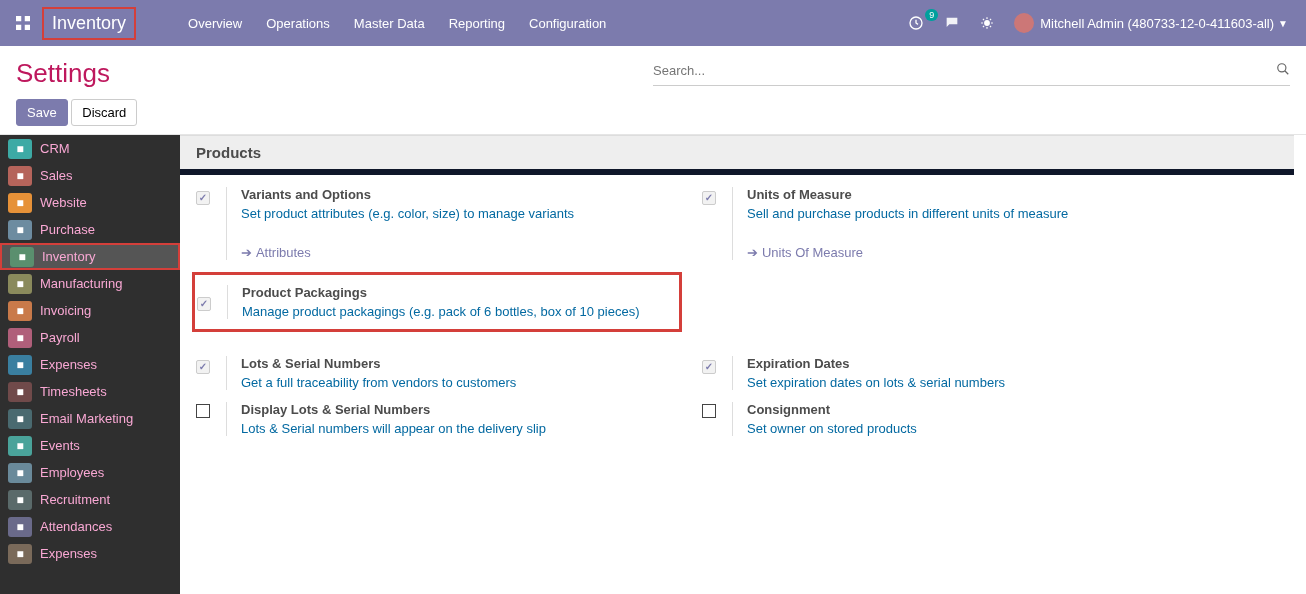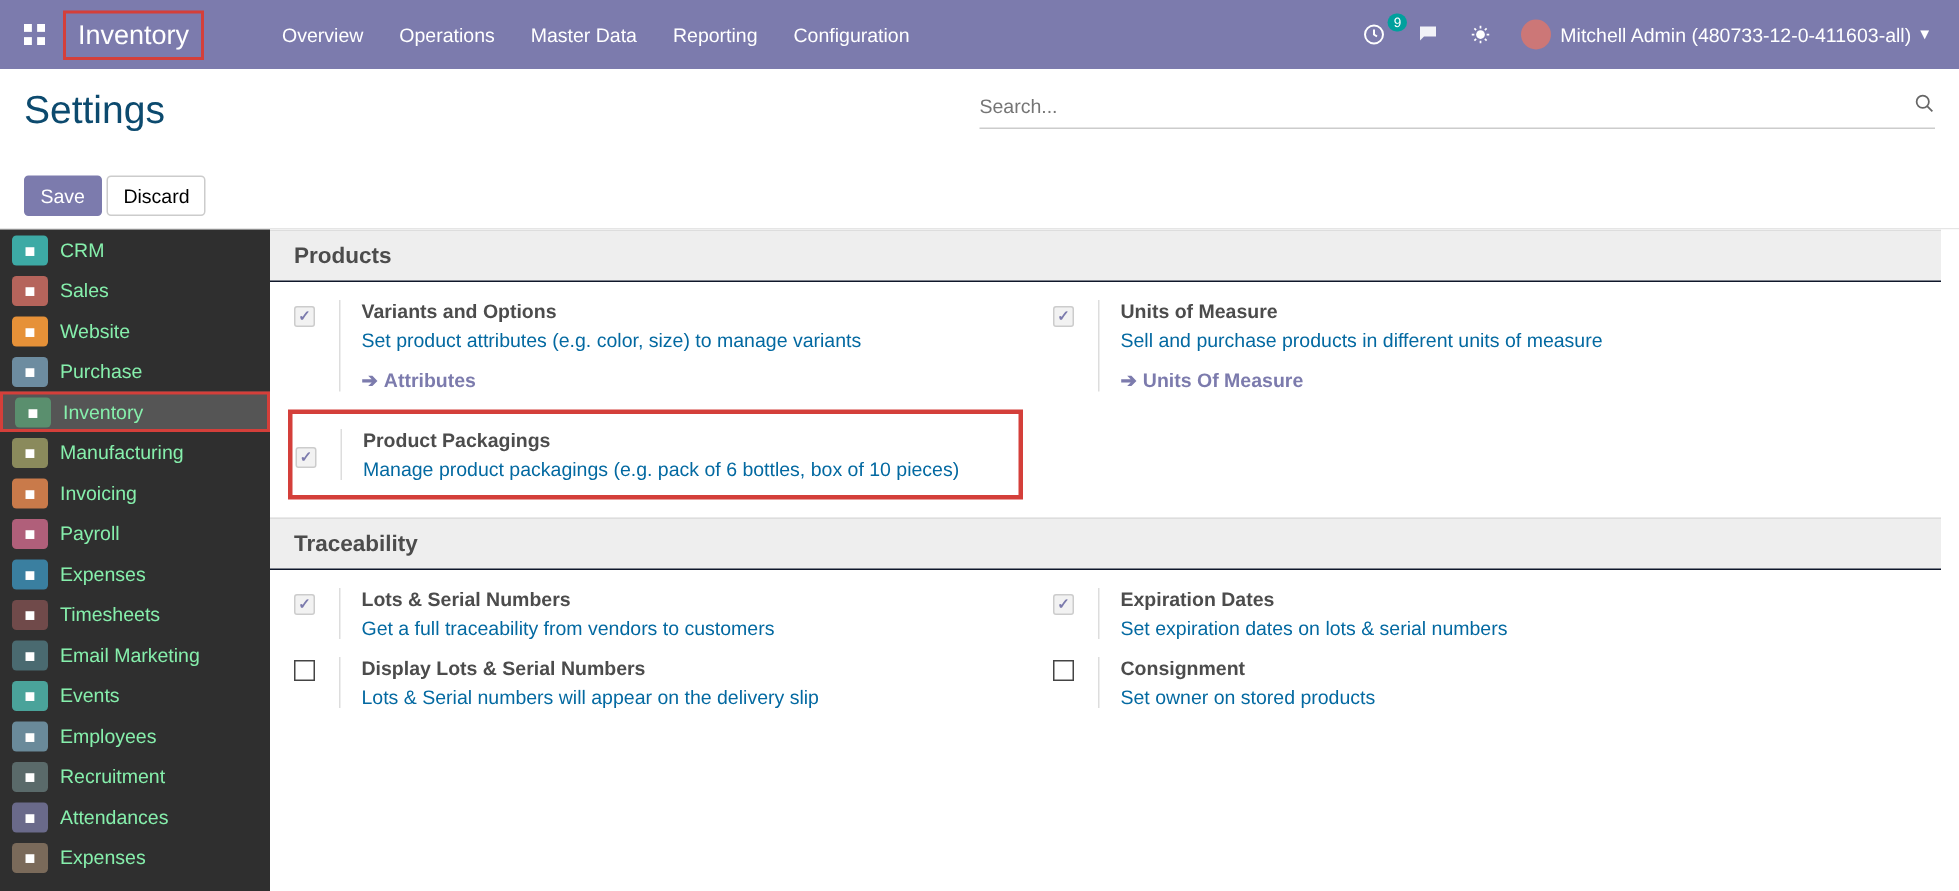--- a/index.html
+++ b/index.html
@@ -15,45 +15,45 @@
   .navbar .right-item { padding: 0 10px; display: flex; align-items: center; cursor: pointer; }
   .navbar .badge { position: relative; }
   .navbar .badge-count { position: absolute; top: -6px; right: -4px; background: #00a09d; color: #fff; border-radius: 8px; font-size: 9px; padding: 1px 4px; }
   .navbar .avatar { width: 20px; height: 20px; border-radius: 50%; background: #c77; margin-right: 6px; display:inline-block; }
   .navbar .user-caret { margin-left: 4px; font-size: 10px; }
   
   
   .control-panel { display: flex; padding: 12px 16px 8px 16px; border-bottom: 1px solid #e5e5e5; }
   .control-panel .cp-left { flex: 1; }
   .control-panel .cp-right { flex: 1; }
-  .page-title { font-size: 26px; color: #0c4a6e; font-weight: 400; margin-bottom: 28px; }
+  .page-title { font-size: 26px; color: #be185d; font-weight: 400; margin-bottom: 10px; }
   .btn { padding: 5px 10px; border: 1px solid #ccc; background: #fff; cursor: pointer; font-size: 13px; border-radius: 3px; }
   .btn-primary { background: #7c7bad; color: #fff; border: 1px solid #7c7bad; }
   .search-box { border-bottom: 1px solid #ccc; display: flex; align-items: center; padding: 4px 0 6px 0; }
   .search-box input { border: none; outline: none; flex: 1; font-size: 13px; color: #666; }
   .search-box .search-icon { color: #666; cursor: pointer; }
   
   
   .body-row { display: flex; height: 462px; }
   .sidebar { width: 180px; background: #2f2f2f; color: #ddd; overflow: hidden; }
   .sidebar-item { display: flex; align-items: center; padding: 4px 8px; cursor: pointer; height: 27px; }
   .sidebar-item.active { background: #555; border: 2px solid #d43f3a; }
   .sidebar-icon { width: 24px; height: 20px; margin-right: 8px; display: flex; align-items: center; justify-content: center; border-radius: 3px; font-size: 12px; color: #fff; }
-  .sidebar-label { font-size: 13px; color: #86efac; }
+  .sidebar-label { font-size: 13px; color: #f9a8d4; }
   
   
   .main { flex: 1; overflow-y: auto; background: #fff; position: relative; padding-right: 12px; }
-  .section-header { background: #eee; border-top: 1px solid #ddd; border-bottom: 1px solid #0f172a; padding: 8px 16px; font-size: 15px; font-weight: 600; color: #4c4c4c; }
+  .section-header { background: #eee; border-top: 1px solid #ddd; border-bottom: 6px solid #0f172a; padding: 8px 16px; font-size: 15px; font-weight: 600; color: #4c4c4c; }
   .settings-row { display: flex; padding: 12px 16px; gap: 36px; }
   .setting-box { display: flex; width: 470px; }
   .setting-check { width: 30px; padding-top: 2px; }
   .setting-body { border-left: 1px solid #ddd; padding-left: 14px; flex: 1; }
   .setting-title { font-weight: 600; color: #4c4c4c; margin-bottom: 4px; }
   .setting-desc { color: #0369a1; font-size: 13px; }
-  .setting-link { color: #7c7bad; margin-top: 12px; display: block; cursor: pointer; font-size: 13px; font-weight: bold; }
+  .setting-link { color: #7c7bad; margin-top: 24px; display: block; cursor: pointer; font-size: 13px; }
   .setting-link .arrow { margin-right: 4px; }
   
   .checkbox { width: 14px; height: 14px; border: 1px solid #ccc; background: #f2f2f2; display: inline-flex; align-items: center; justify-content: center; border-radius: 2px; cursor: pointer; }
   .checkbox.checked::after { content: "✓"; font-size: 10px; color: #7c7bad; font-weight: bold; }
   .checkbox-empty { width: 14px; height: 14px; border: 1px solid #444; display: inline-block; cursor: pointer; }
   
   .highlight-box { border: 3px solid #d43f3a; margin: 0 0 0 -4px; padding: 10px 0; }
   
   
   .main::-webkit-scrollbar { width: 16px; }
@@ -218,21 +218,20 @@
         <div class="setting-box" style="padding-left:2px;align-items:center;">
           <div class="setting-check"><span class="checkbox checked"></span></div>
           <div class="setting-body">
             <div class="setting-title">Product Packagings</div>
             <div class="setting-desc">Manage product packagings (e.g. pack of 6 bottles, box of 10 pieces)</div>
           </div>
         </div>
       </div>
     </div>
 
-    <div class="section-header">Traceability</div>
 
     <div class="settings-row">
       <div class="setting-box">
         <div class="setting-check"><span class="checkbox checked"></span></div>
         <div class="setting-body">
           <div class="setting-title">Lots &amp; Serial Numbers</div>
           <div class="setting-desc">Get a full traceability from vendors to customers</div>
         </div>
       </div>
       <div class="setting-box">

